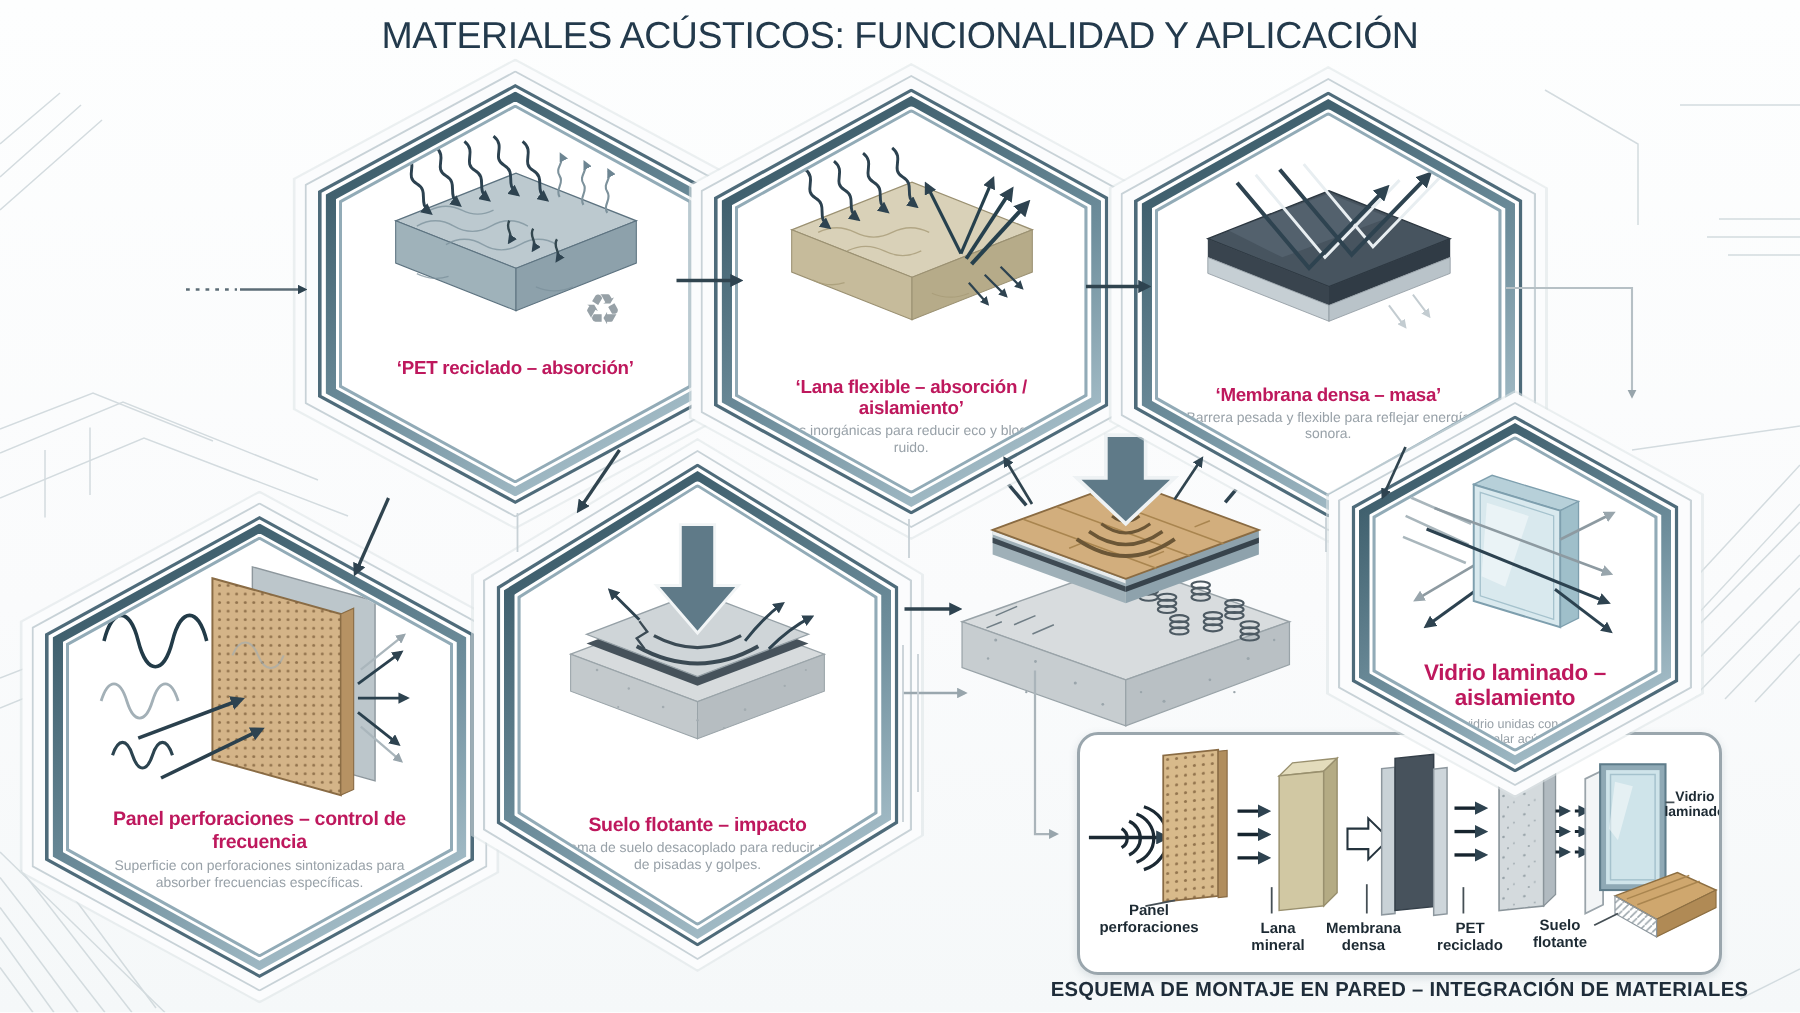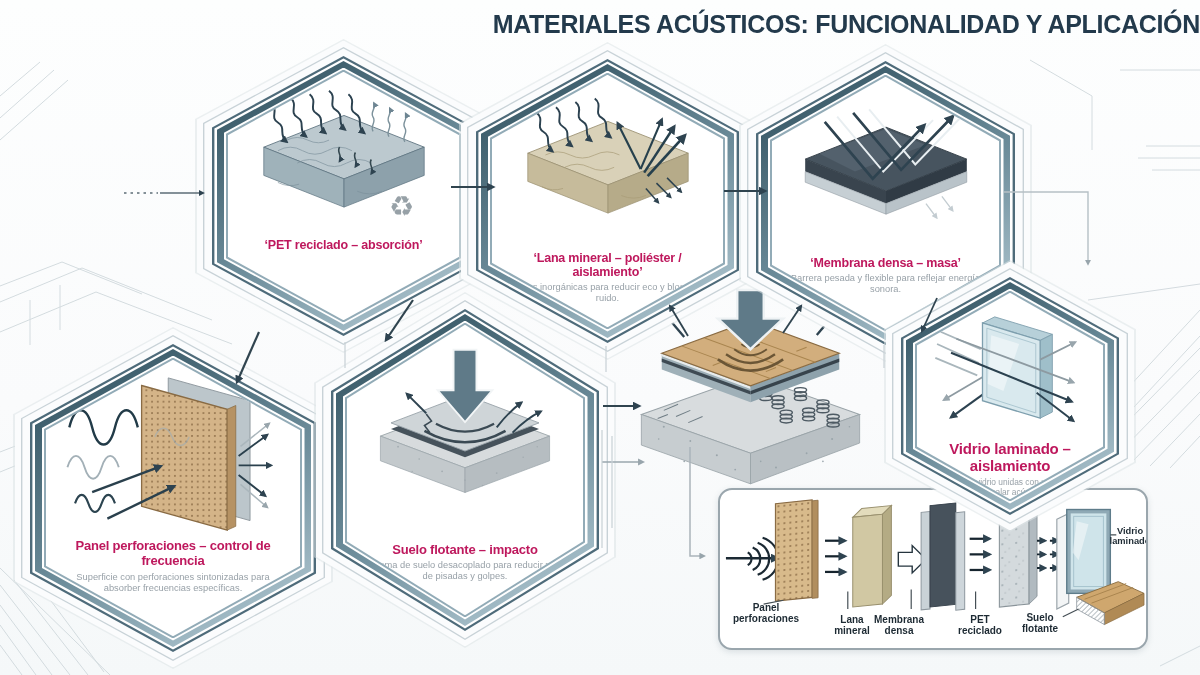--- a/index.html
+++ b/index.html
@@ -17,22 +17,22 @@
   .hex-desc{font-size:9.3px;line-height:1.18;color:#98a1a8;margin-top:3px;}
   #hx1 .illus{top:7%;width:80%}   #hx1 .txt{top:67%}
   #hx2 .illus{top:8%;width:80%}   #hx2 .txt{top:70%}
   #hx3 .illus{top:8%;width:82%}   #hx3 .txt{top:71%}
   #hx4 .illus{top:6%;width:86%}   #hx4 .txt{top:65%}
   #hx5 .illus{top:8%;width:82%}   #hx5 .txt{top:75%}
   #hx6 .illus{top:8%;width:82%}   #hx6 .txt{top:72%}
   #hx4 .hex-title,#hx5 .hex-title{font-size:13px}
   #hx6 .hex-title{font-size:15px}
   #hx6 .hex-desc{font-size:8.4px}
-  #title{position:absolute;top:10px;left:0;width:100%;text-align:right;z-index:40;
-         font-size:25px;font-weight:bold;color:#233a4c;letter-spacing:-0.3px;}
+  #title{position:absolute;top:10px;left:0;width:100%;text-align:center;z-index:40;
+         font-size:25px;font-weight:normal;color:#233a4c;letter-spacing:-0.3px;}
   #bgsketch,#connectors{position:absolute;inset:0;pointer-events:none;}
   #bgsketch{z-index:1} #connectors{z-index:30}
   #centerfloor{position:absolute;left:623px;top:288px;width:255px;height:204px;z-index:8}
   #schematic{position:absolute;left:718px;top:488px;width:430px;height:162px;z-index:6;
              background:#ffffff;border:2px solid #9aa6ad;border-radius:14px;
              box-shadow:0 2px 6px rgba(90,110,120,.18);box-sizing:border-box;overflow:hidden;}
   .sfit{position:absolute;inset:0;width:100%;height:100%;}
   .slabel{position:absolute;font-size:10px;font-weight:bold;color:#1d2a33;
           text-align:center;line-height:1.12;z-index:7}
   #lbl-vidrio{font-size:9.3px}
@@ -174,25 +174,26 @@
         <path d="M44,117 L64,113"></path>
           <path d="M129,104 L129,122"></path>
           <path d="M193,102 L193,122"></path>
         <path d="M258,104 L258,122"></path>
           <path d="M346,130 L362,122"></path>
           <path d="M394,46 L400,46"></path>
       </g>
     </svg>
     <div class="slabel" id="lbl-panel" style="left:0;top:112px;width:92px">Panel perforaciones</div>
     <div class="slabel" id="lbl-lana" style="left:104px;top:124px;width:56px">Lana mineral</div>
-    <div class="slabel" id="lbl-membrana" style="left:144px;top:124px;width:70px">Membrana densa</div>
+    <div class="slabel" id="lbl-membrana" style="left:154px;top:124px;width:70px">Membrana densa</div>
     <div class="slabel" id="lbl-pet" style="left:230px;top:124px;width:60px">PET reciclado</div>
     <div class="slabel" id="lbl-suelo" style="left:294px;top:122px;width:52px">Suelo flotante</div>
     <div class="slabel" id="lbl-vidrio" style="left:388px;top:36px;width:44px">Vidrio laminado</div>
   </div>
+  <div id="caption">ESQUEMA DE MONTAJE EN PARED – INTEGRACIÓN DE MATERIALES</div>
 
   <svg id="centerfloor" viewBox="0 0 250 200">
     <path d="M18,124 L125,86 L232,124 L125,162 Z" fill="#d8dcde" stroke="#99a3a8" stroke-width="1"></path>
     <path d="M18,124 L125,162 L125,192 L18,154 Z" fill="#c7cdd0" stroke="#99a3a8" stroke-width="0.8"></path>
     <path d="M125,162 L232,124 L232,152 L125,192 Z" fill="#b9c0c4" stroke="#99a3a8" stroke-width="0.8"></path>
     <g fill="#9aa5ab">
       <circle cx="40" cy="136" r="1"></circle>
         <circle cx="66" cy="150" r="0.9"></circle>
         <circle cx="92" cy="164" r="1"></circle>
       <circle cx="60" cy="170" r="0.8"></circle>
@@ -351,21 +352,21 @@
           <line x1="146" y1="88" x2="180" y2="36" stroke-width="2.8" marker-end="url(#mD)"></line>
           <line x1="150" y1="92" x2="192" y2="46" stroke-width="3.1" marker-end="url(#mD)"></line>
         </g>
         <g stroke="#2c4250" stroke-width="1.7" marker-end="url(#mD)">
           <line x1="148" y1="106" x2="162" y2="122"></line>
           <line x1="160" y1="100" x2="176" y2="116"></line>
           <line x1="172" y1="94" x2="188" y2="110"></line>
         </g>
       </svg>
       <div class="txt">
-        <div class="hex-title">‘Lana mineral – poliéster / aislamiento’</div>
+        <div class="hex-title">‘Lana flexible – absorción / aislamiento’</div>
         <div class="hex-desc">Fibras inorgánicas para reducir eco y bloquear ruido.</div>
       </div>
     </div>
   </div>
 
   <div class="hex-module" id="hx3" style="left:756px;top:61px;width:259px;height:284px">
       <div class="hx" style="inset: -17px; background: rgb(220, 227, 230); opacity: 0.55;"></div>
       <div class="hx" style="inset: -15.4px; background: rgb(251, 252, 253); opacity: 1;"></div>
       <div class="hx" style="inset: -9px; background: rgb(194, 205, 211); opacity: 0.9;"></div>
       <div class="hx" style="inset: -7.6px; background: rgb(251, 252, 253); opacity: 1;"></div>

